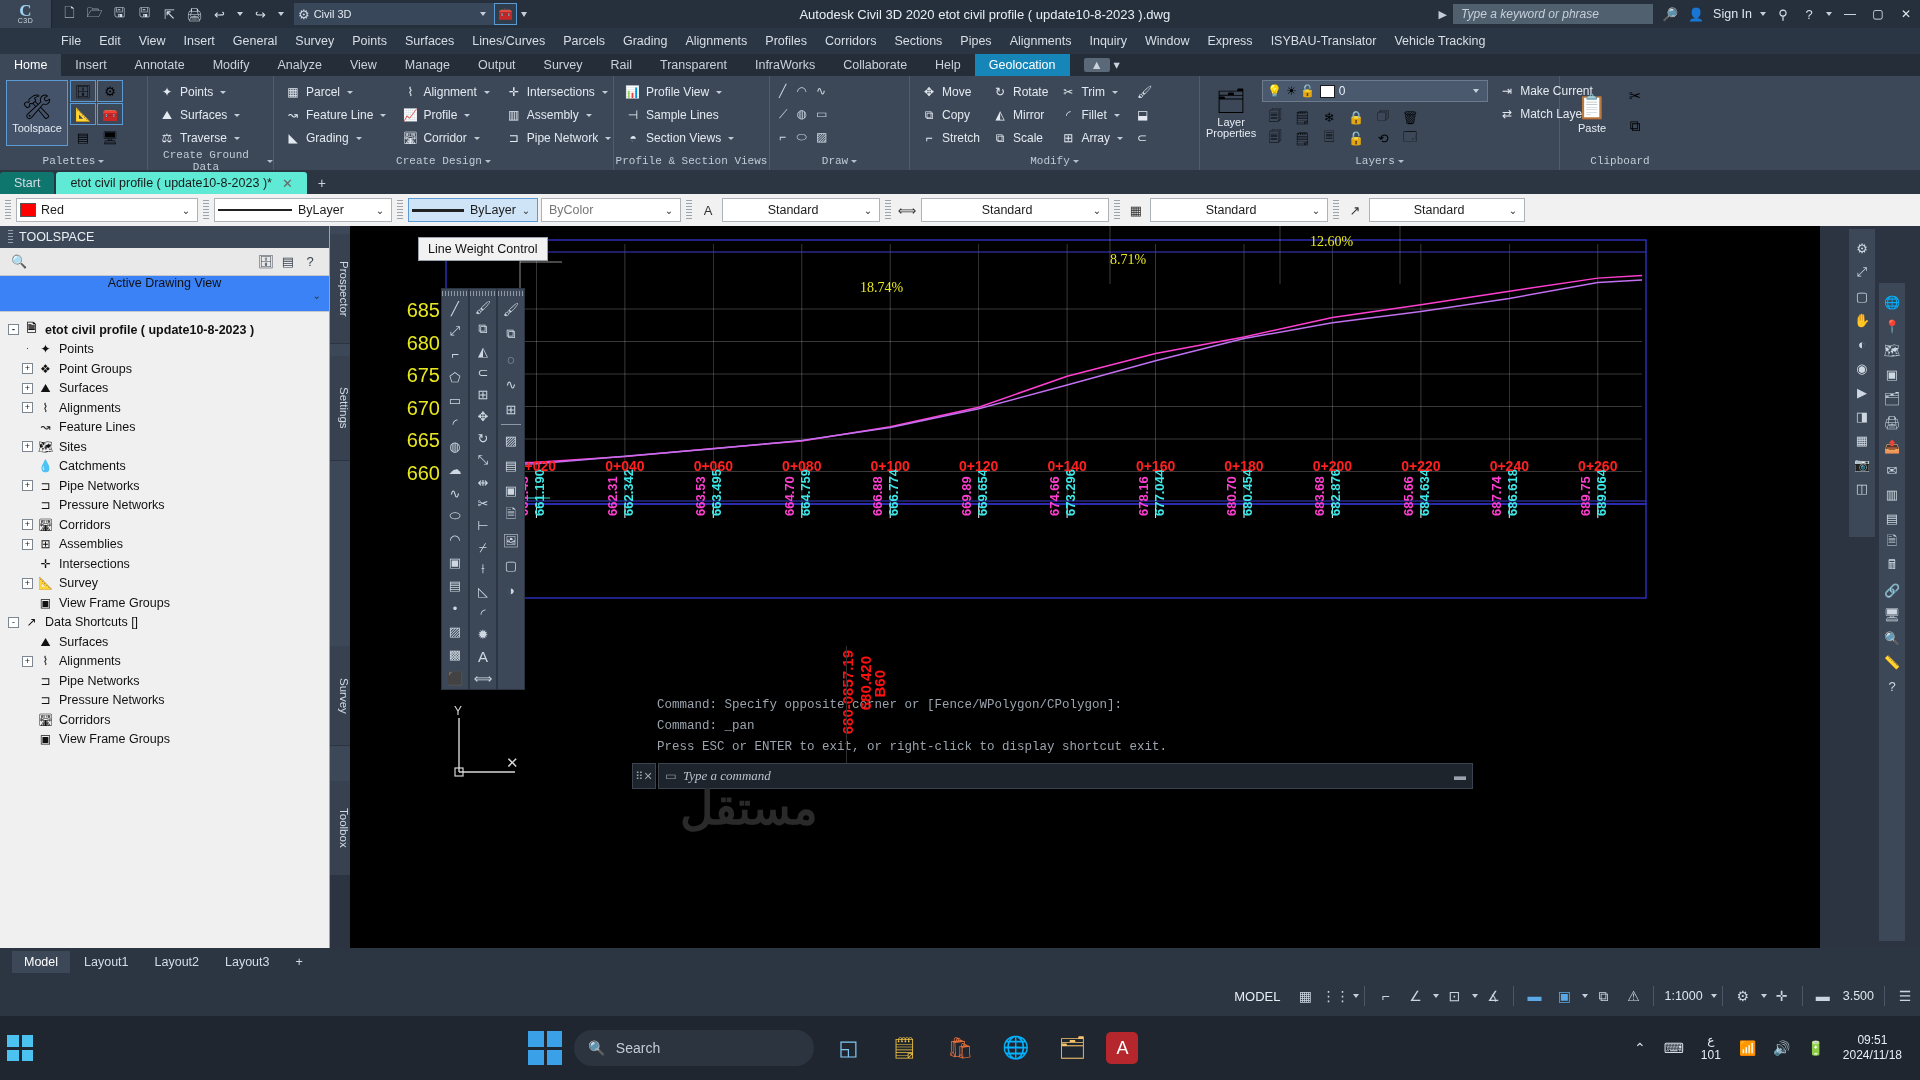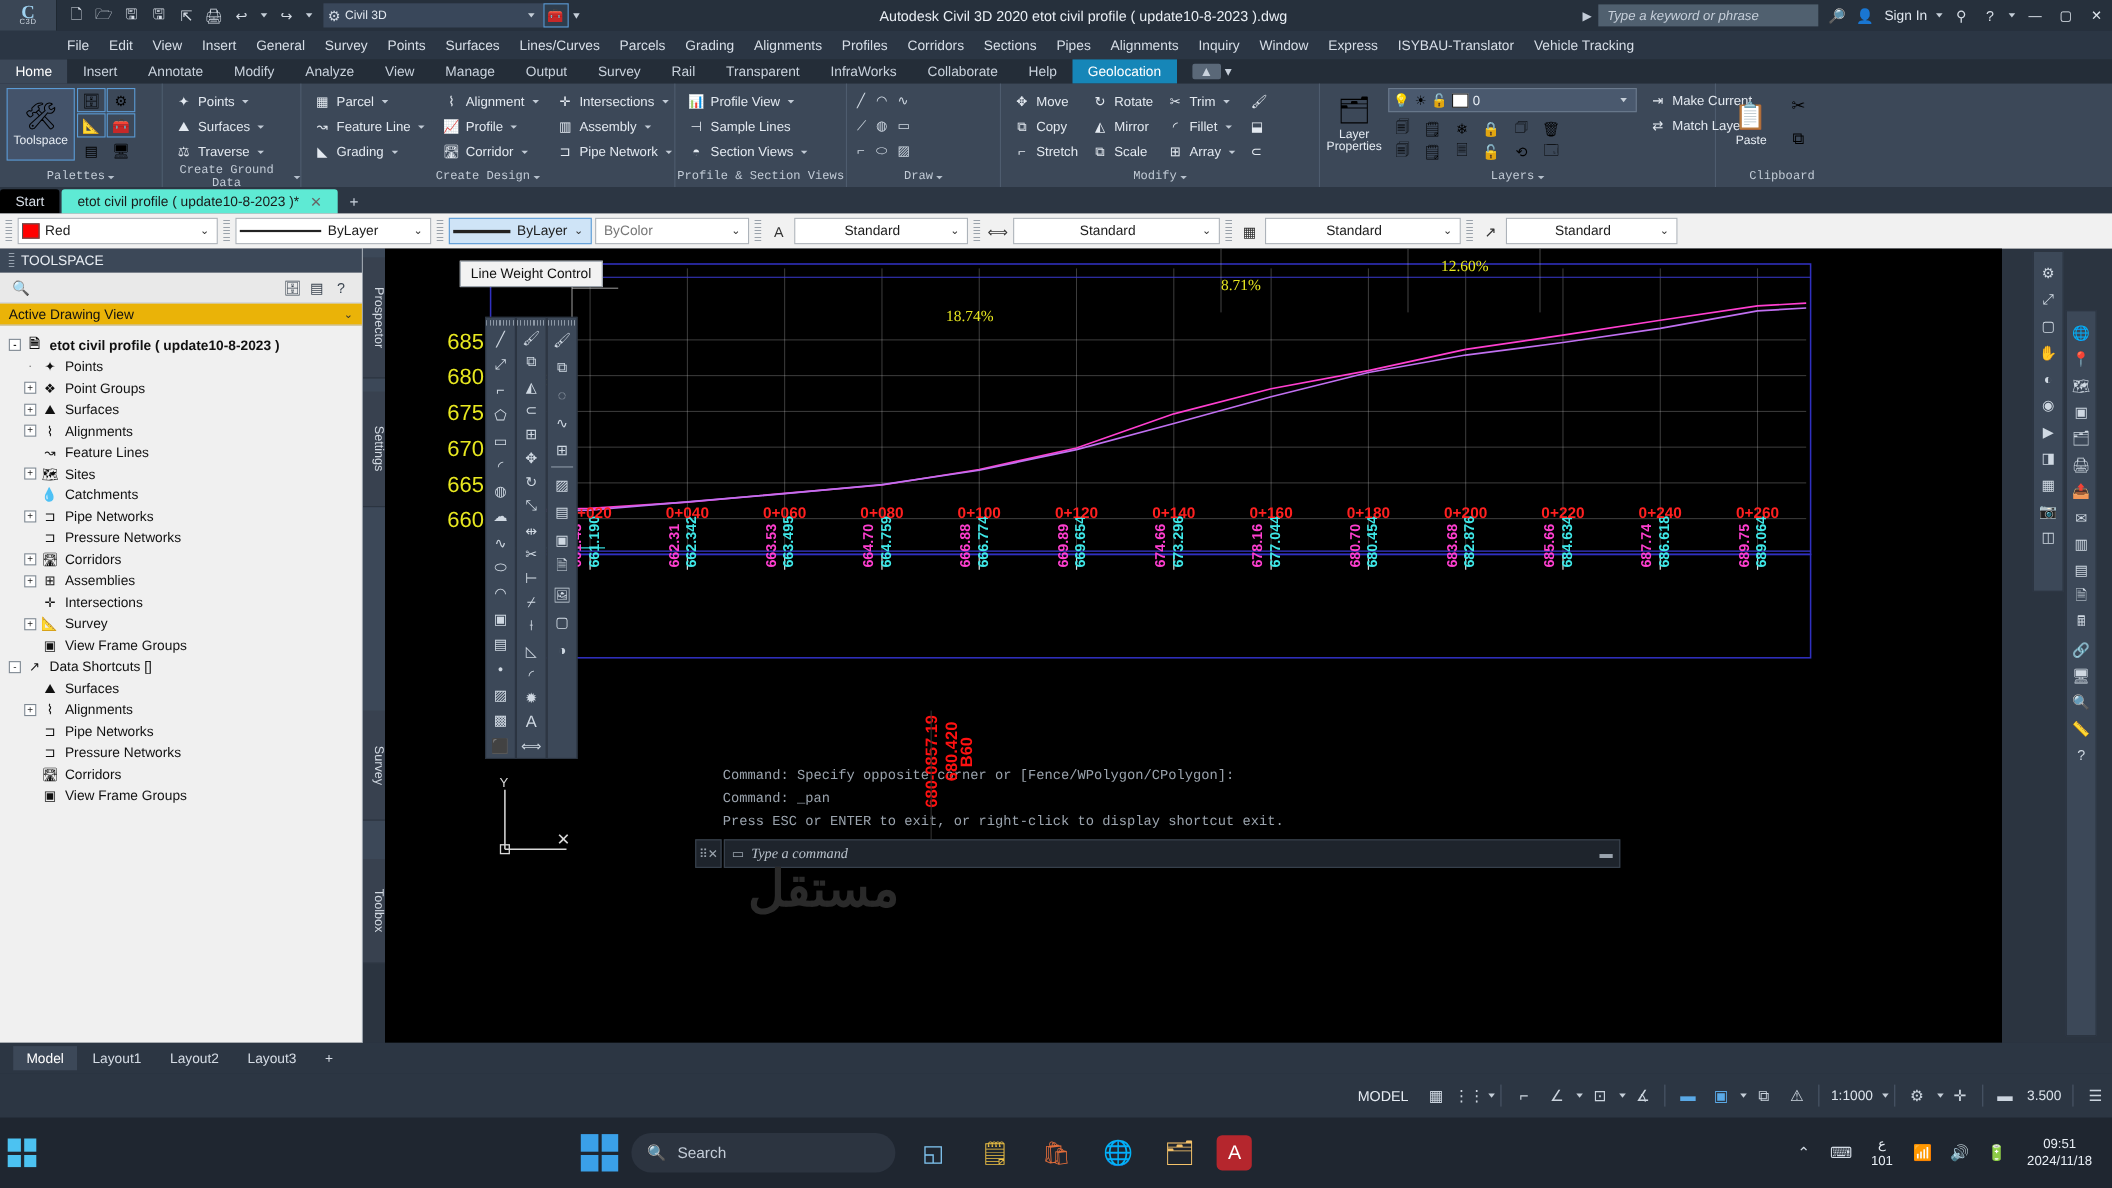--- a/index.html
+++ b/index.html
@@ -81,21 +81,21 @@
   .laysel { display:flex; align-items:center; gap:4px; background:#4a596e; border:1px solid #6b7a8d;
     height:22px; width:226px; padding:0 4px; }
   .laysel .txt { color:#e8eef5; font-size:12px; flex:1; }
   .layicons { display:grid; grid-template-columns:repeat(6,26px); grid-auto-rows:20px; gap:1px; margin-top:2px;}
   .layic { display:flex; align-items:center; justify-content:center; font-size:13px; }
 
   
   .filetabs { position:absolute; left:0; top:170px; width:1920px; height:24px;
     background:#2c3643; display:flex; align-items:flex-end; }
   .ftab { height:22px; display:flex; align-items:center; padding:0 14px; font-size:12.5px;
-    color:#d5dce5; background:#000000; margin-right:2px; border-top-left-radius:3px; border-top-right-radius:3px;}
+    color:#d5dce5; background:#0f766e; margin-right:2px; border-top-left-radius:3px; border-top-right-radius:3px;}
   .ftab.active { background:#5eead4; color:#1a1a1a; }
   .ftab .x { margin-left:10px; font-size:13px; color:#666; }
   .ftab.plus { padding:0 9px; background:transparent; color:#c9d2dd; font-size:14px; }
 
   
   .proptb { position:absolute; left:0; top:194px; width:1920px; height:32px;
     background:#f1f1f1; display:flex; align-items:center; gap:3px; padding:0 3px; }
   .grip { width:6px; height:20px; background:
       repeating-linear-gradient(to bottom,#9aa2ab 0 1px,transparent 1px 3px); margin:0 2px; }
   .ctrl { height:24px; background:#ffffff; border:1px solid #adb3ba; display:flex; align-items:center;
@@ -109,22 +109,22 @@
   
   .toolspace { position:absolute; left:0; top:226px; width:330px; height:722px;
     background:#f0f0f0; border-right:1px solid #9aa2ab; }
   .ts-head { height:22px; background:#3c4858; color:#e9eef4; font-size:12.5px;
     display:flex; align-items:center; padding-left:8px; gap:6px; }
   .ts-dots { width:5px;height:14px;background:repeating-linear-gradient(to bottom,#96a1ad 0 1px,transparent 1px 3px);}
   .ts-tb { height:28px; background:#e9e9e9; border-bottom:1px solid #c4c8cd;
     display:flex; align-items:center; padding:0 8px; }
   .ts-tb .sp { flex:1; }
   .ts-ic { width:22px;height:22px;display:flex;align-items:center;justify-content:center;font-size:13px;color:#3a4450;}
-  .ts-sel { height:20px; background:#eab308; border-bottom:1px solid #c4c8cd;
-    display:flex; align-items:center; padding:0 8px; font-size:12.5px; color:#111; }
+  .ts-sel { height:36px; background:#3b82f6; border-bottom:1px solid #c4c8cd;
+    display:flex; align-items:center; padding:0 8px; font-size:12.5px; color:#111;flex-direction:column; }
   .ts-sel .arrow { margin-left:auto; font-size:10px; color:#333; }
   .tree { padding:8px 0 0 8px; overflow:hidden; height:640px; }
   .tnode { display:flex; align-items:center; height:19.5px; font-size:12.5px; color:#111; white-space:nowrap;}
   .tnode .exp { width:11px;height:11px;border:1px solid #7d8791;background:#fff;
     font-size:9px;line-height:9px;text-align:center;color:#222;margin-right:4px;flex:none;}
   .tnode .exp.none { border:none;background:transparent; }
   .tnode .ico { width:17px;height:16px;display:flex;align-items:center;justify-content:center;
     font-size:12px;margin-right:5px;flex:none;}
   .tnode.root { font-weight:bold; }
   .l1 { padding-left:14px; }

